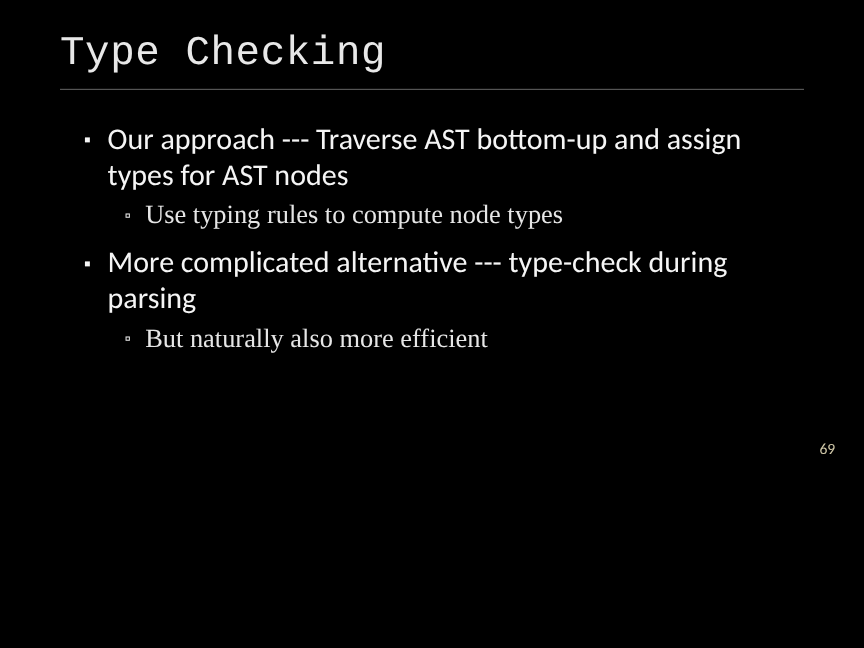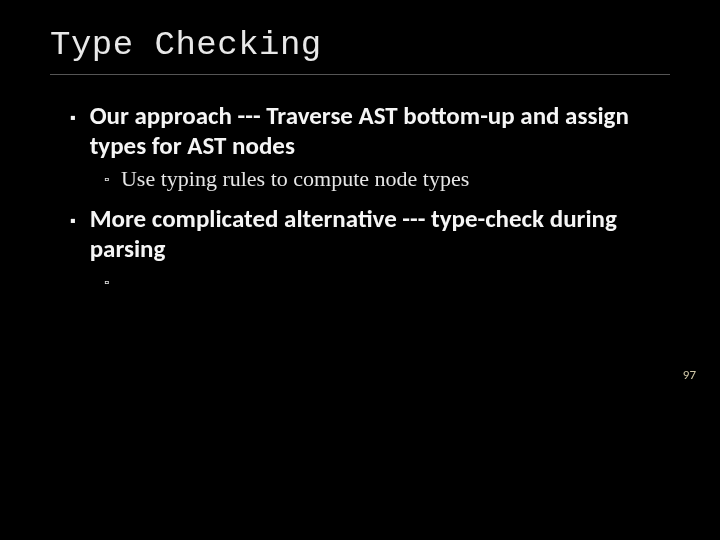--- a/index.html
+++ b/index.html
@@ -45,21 +45,21 @@
     font-size: 16px;
     line-height: 30px;
     margin-right: 14px;
     margin-top: 2px;
     color: #f5f5f5;
   }
   .b1 .text {
     font-size: 25px;
     line-height: 30px;
     color: #f5f5f5;
-    font-weight: 700;
+    font-weight: 400;
   }
   .b2 {
     display: flex;
     align-items: flex-start;
     margin: 4px 0 10px 34px;
   }
   .b2 .marker {
     font-size: 14px;
     line-height: 28px;
     margin-right: 12px;
@@ -101,19 +101,20 @@
       <span class="marker">▫</span>
       <span class="text">Use typing rules to compute node types</span>
     </div>
 
     <div class="b1">
       <span class="marker">▪</span>
       <span class="text">More complicated alternative --- type-check during parsing</span>
     </div>
     <div class="b2">
       <span class="marker">▫</span>
+      <span class="text">But naturally also more efficient</span>
     </div>
 
   </div>
 
-  <div class="pagenum">97</div>
+  <div class="pagenum">69</div>
 
 </div>
 
 </body></html>

